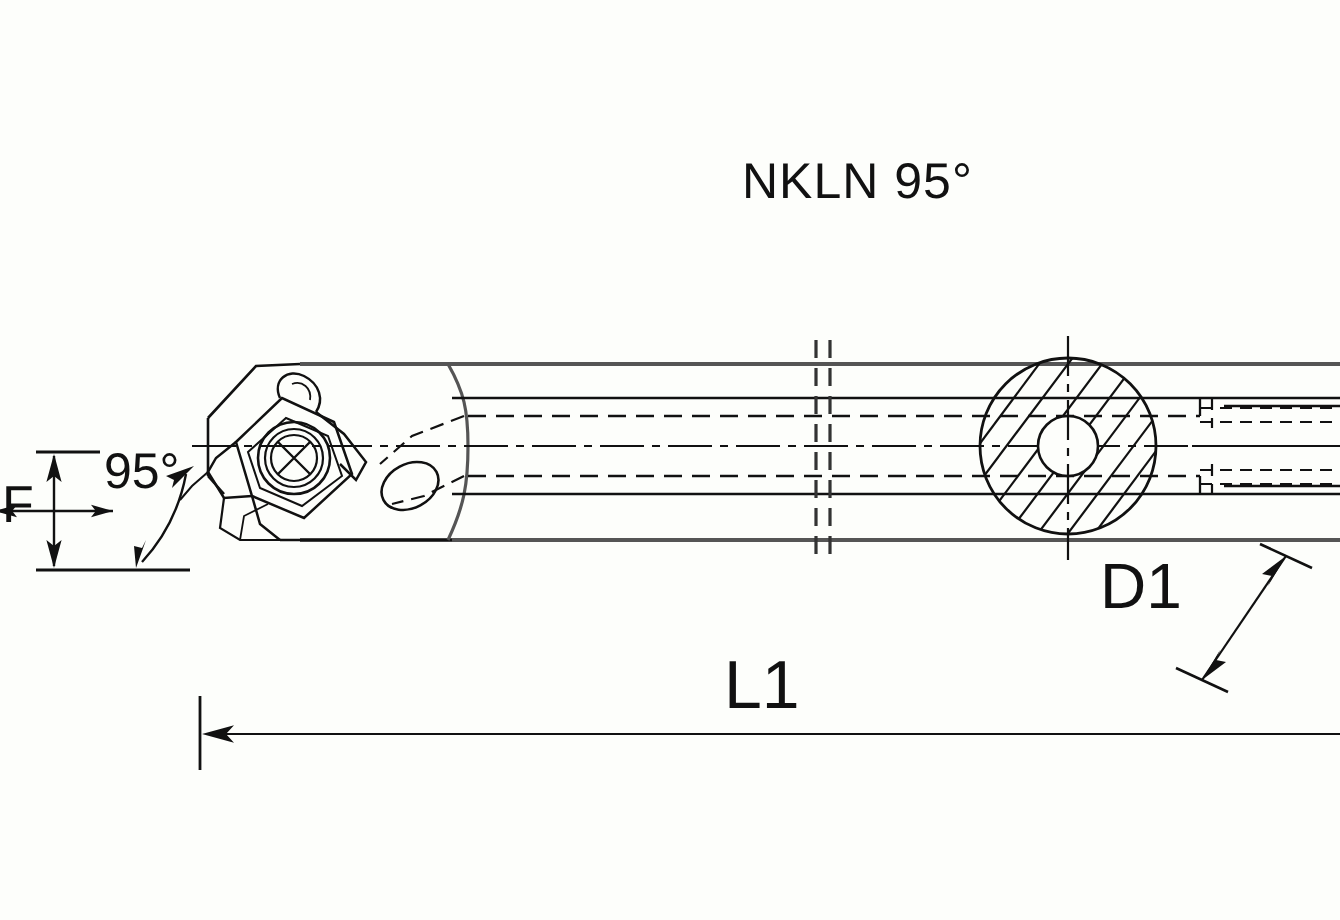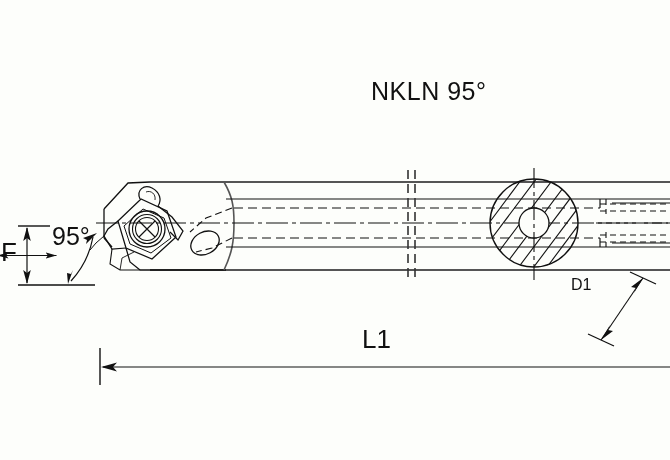--- a/index.html
+++ b/index.html
@@ -42,28 +42,28 @@
     left: 1px;
     top: 239px;
     font-size: 26px;
   }
   #angle-label {
     left: 52px;
     top: 224px;
     font-size: 25px;
   }
   #d1-label {
-    left: 571px;
+    left: 550px;
     top: 277px;
-    font-size: 16px;
+    font-size: 32px;
   }
   #l1-label {
     left: 362px;
     top: 326px;
-    font-size: 26px;
+    font-size: 34px;
   }
 </style>
 </head>
 <body>
 
 <div id="drawing-root">
 
   <svg class="sheet" viewBox="0 0 670 460">
     <defs>
 

